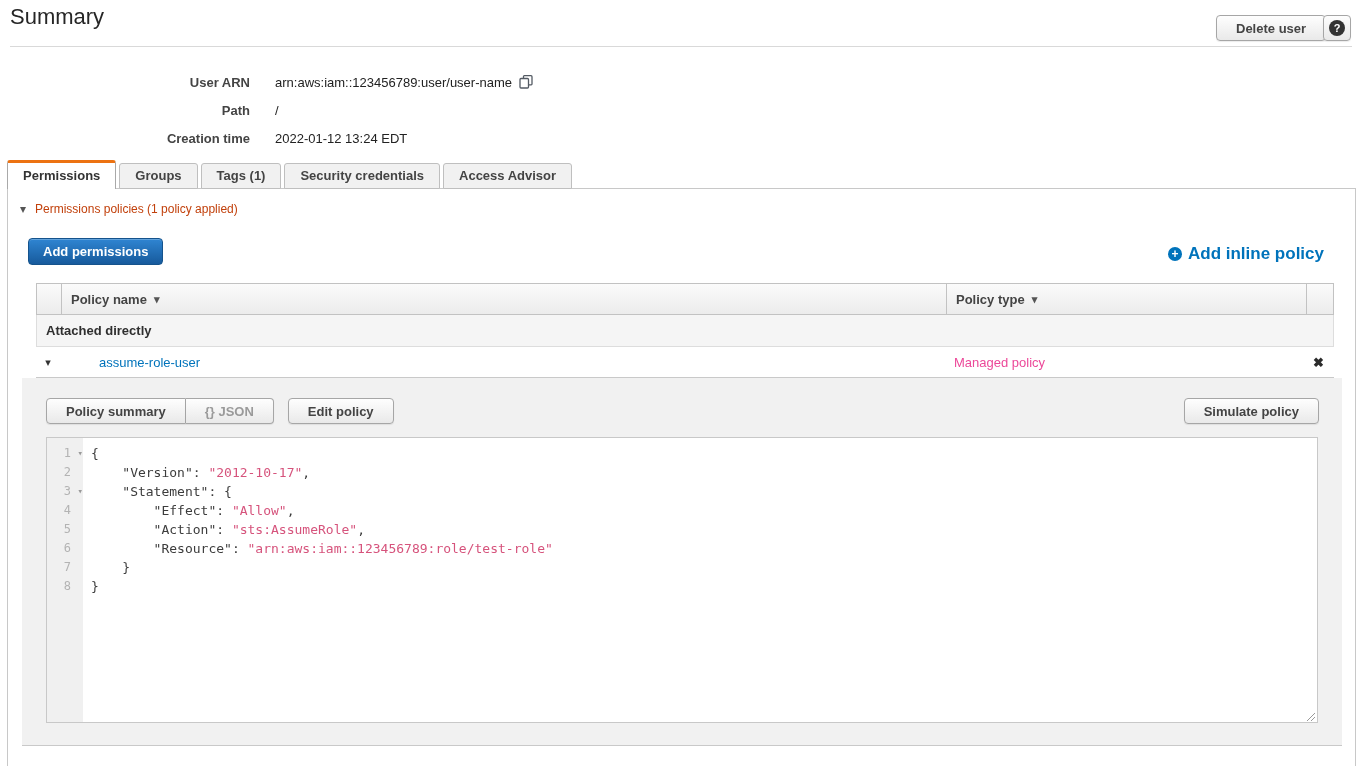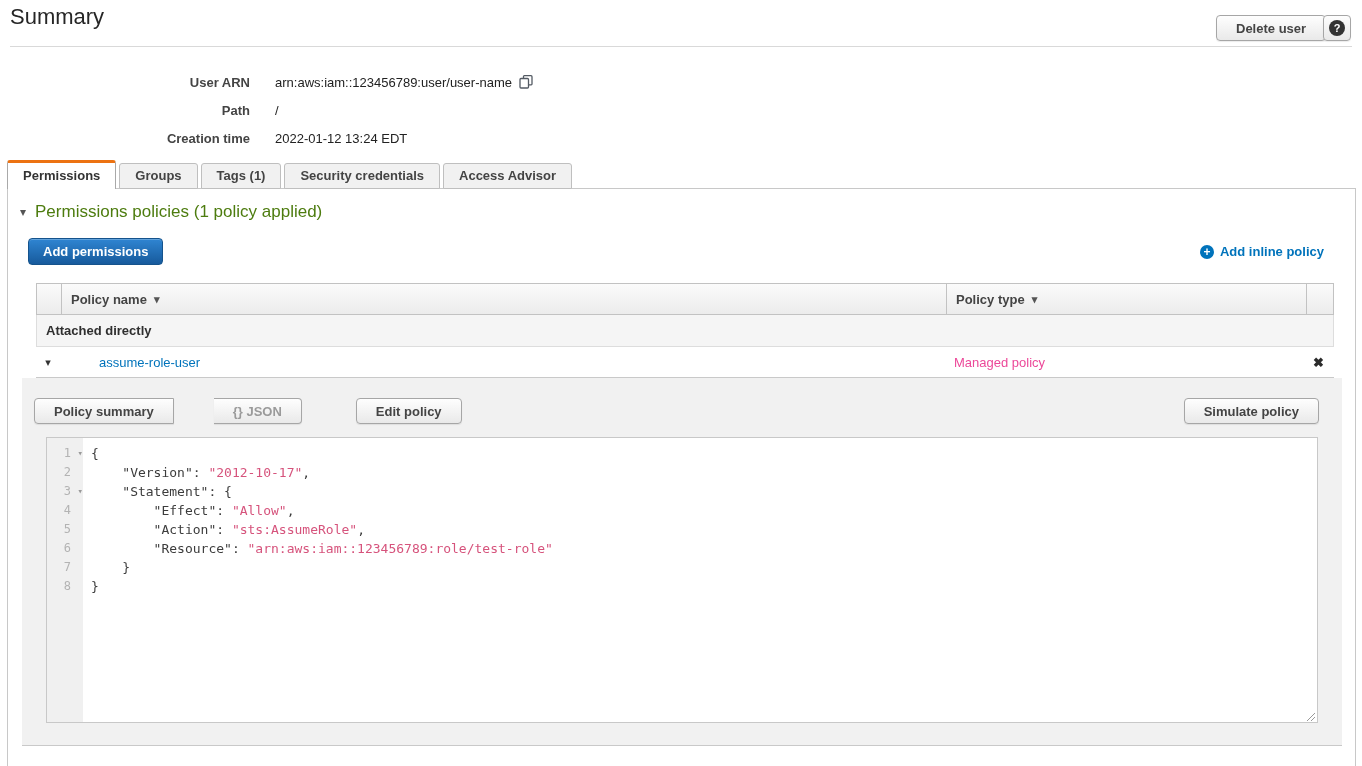--- a/index.html
+++ b/index.html
@@ -36,34 +36,34 @@
   .tab.active { background:#fff; border:1px solid #a9a9a9; border-bottom:none;
                 border-top:3px solid #ec7211; height:29px; line-height:25px; color:#333; }
 
   
   .panel { position:absolute; left:7px; top:188px; width:1349px; height:578px;
            border:1px solid #c8c8c8; border-bottom:none; background:#fff; z-index:1; }
 
   .section-head { position:absolute; left:20px; top:202px; display:flex; align-items:center; gap:9px;
                   z-index:2; cursor:pointer; }
   .section-caret { font-size:12px; color:#555; }
-  .section-title { font-size:17px; color:#4d7c0f; }
+  .section-title { font-size:12px; color:#c2410c; }
 
   .btn-primary { position:absolute; left:28px; top:238px; height:27px; z-index:2;
                  display:inline-flex; align-items:center; padding:0 14px; border-radius:4px;
                  background:linear-gradient(#2f85d2,#175a9c); border:1px solid #15538c;
                  color:#fff; font-size:13px; font-weight:700; cursor:pointer;
                  box-shadow:inset 0 1px 0 rgba(255,255,255,.25); }
 
   .add-inline { position:absolute; right:38px; top:244px; display:flex; align-items:center; gap:6px;
                 z-index:2; cursor:pointer; }
   .plus-circle { display:inline-flex; align-items:center; justify-content:center;
                  width:14px; height:14px; border-radius:50%; background:#0073bb; color:#fff;
                  font-size:12px; font-weight:700; line-height:1; }
-  .add-inline-label { font-size:13px; font-weight:700; color:#0073bb; }
+  .add-inline-label { font-size:17px; font-weight:700; color:#0073bb; }
 
   
   .ptable { position:absolute; left:36px; top:283px; width:1298px; z-index:2; font-size:13px; }
   .thead { display:grid; grid-template-columns:24px 885px 360px 27px; height:32px;
            background:linear-gradient(#fbfbfb,#ececec); border:1px solid #c2c2c2; }
   .th { display:flex; align-items:center; gap:7px; font-weight:700; color:#444;
         border-left:1px solid #c2c2c2; padding-left:9px; cursor:pointer;text-align:right; }
   .th:first-child { border-left:none; }
   .sort-caret { font-size:11px; color:#555; }
   .group-row { height:32px; display:flex; align-items:center; background:#f5f5f5;
@@ -71,21 +71,21 @@
   .policy-row { display:grid; grid-template-columns:24px 885px 360px 27px; height:31px;
                 background:#fff; border-bottom:1px solid #c9c9c9; align-items:center; }
   .row-caret { text-align:center; font-size:11px; color:#333; cursor:pointer; }
   .policy-link { color:#0073bb; padding-left:39px; cursor:pointer; }
   .policy-type { color:#ec4899; padding-left:9px; }
   .row-remove { text-align:center; font-size:13px; font-weight:700; color:#2b2b2b; cursor:pointer; }
 
   
   .expanded { position:absolute; left:22px; top:378px; width:1320px; height:368px;
               background:#f1f1f1; border-bottom:1px solid #c9c9c9; z-index:2; }
-  .detail-btns { position:absolute; left:12px; top:20px; display:flex; align-items:center;gap:40px; }
+  .detail-btns { position:absolute; left:24px; top:20px; display:flex; align-items:center; }
   .seg-left { border-radius:4px 0 0 4px; }
   .seg-right { border-radius:0 4px 4px 0; border-left:none; color:#9a9a9a; }
   .btn-edit { margin-left:14px; }
   .btn-simulate { position:absolute; right:23px; top:20px; }
 
   .editor { position:absolute; left:24px; top:59px; width:1272px; height:286px;
             background:#fff; border:1px solid #c8c8c8; }
   .gutter { position:absolute; left:0; top:0; bottom:0; width:36px; background:#f0f0f0;
             padding-top:6px; font-family:"DejaVu Sans Mono", monospace; font-size:12px;
             color:#b3b3b3; text-align:right; }

